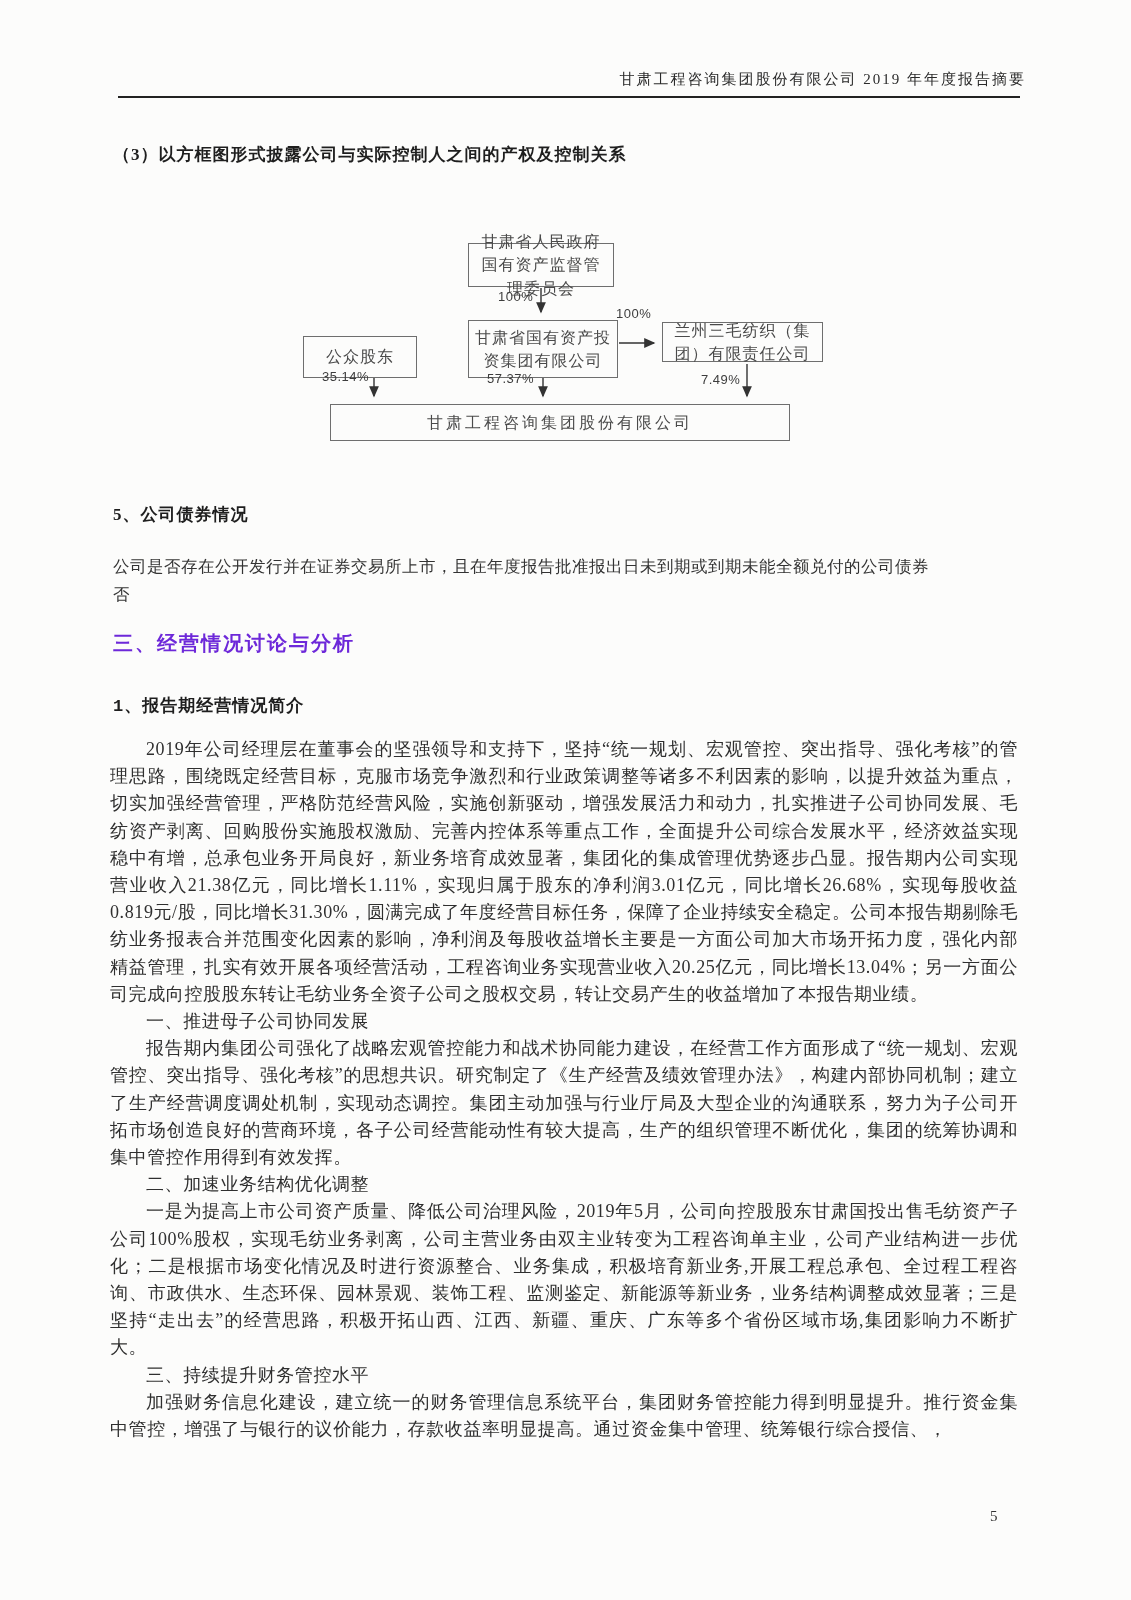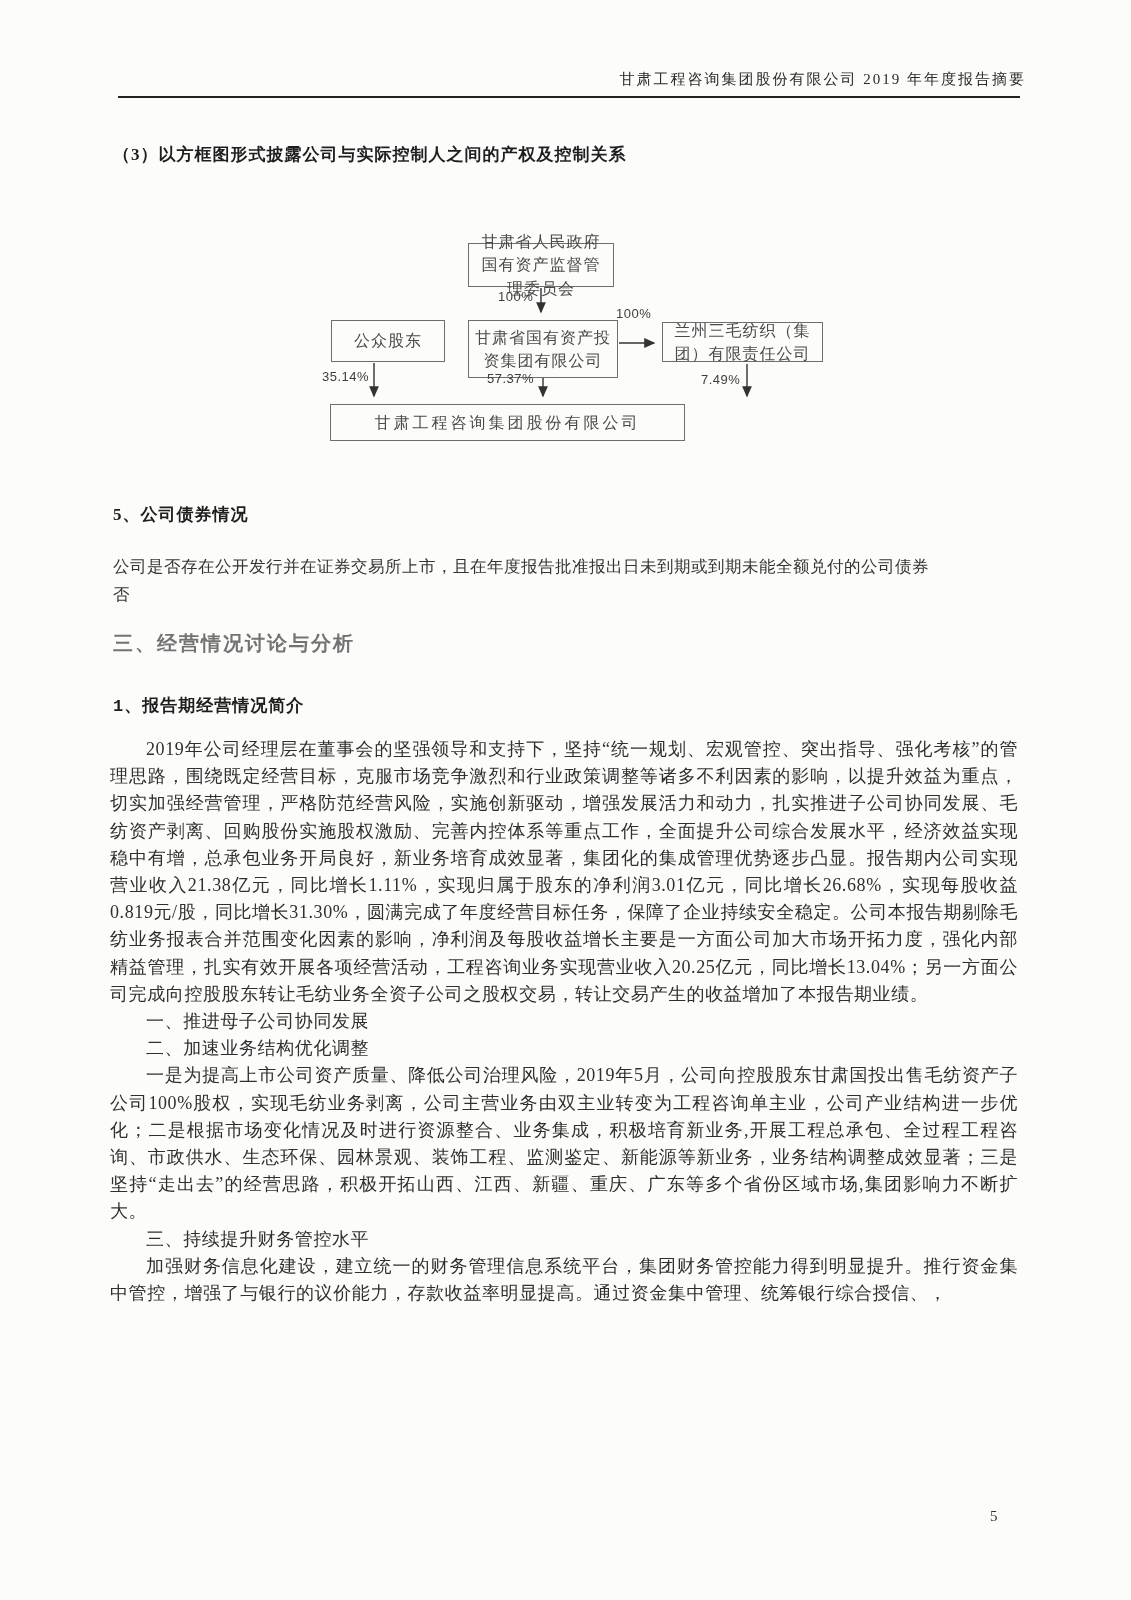--- a/index.html
+++ b/index.html
@@ -20,21 +20,21 @@
   .hdr-rule{
     position:absolute;top:96px;left:118px;width:902px;height:2px;
     background:#222;
   }
   .h-sec{
     position:absolute;left:113px;
     font-weight:bold;font-size:17px;color:#1e1e1e;letter-spacing:1px;
   }
   .h-big{
     position:absolute;left:113px;
-    font-weight:bold;font-size:20px;color:#737373;letter-spacing:2px;
+    font-weight:bold;font-size:20px;color:#6d28d9;letter-spacing:2px;
   }
   .plain{
     position:absolute;left:113px;
     font-size:16.5px;color:#333;letter-spacing:0.5px;
   }
   
   .diagram{position:absolute;inset:0;pointer-events:none;}
   .obox{
     position:absolute;
     border:1px solid #6e6e6e;
@@ -85,45 +85,46 @@
         <line x1="541" y1="288" x2="541" y2="312" marker-end="url(#ah)"></line>
         <line x1="619" y1="343" x2="654" y2="343" marker-end="url(#ah)"></line>
         <line x1="374" y1="363" x2="374" y2="396" marker-end="url(#ah)"></line>
         <line x1="543" y1="364" x2="543" y2="396" marker-end="url(#ah)"></line>
         <line x1="747" y1="364" x2="747" y2="396" marker-end="url(#ah)"></line>
       </g>
     </svg>
 
     <div class="obox" style="left:468px;top:243px;width:146px;height:44px;padding:2px 6px;">甘肃省人民政府国有资产监督管理委员会</div>
 
-    <div class="obox" style="left:303px;top:320px;width:114px;height:42px;margin-left:28px;">公众股东</div>
+    <div class="obox" style="left:303px;top:336px;width:114px;height:42px;">公众股东</div>
 
     <div class="obox" style="left:468px;top:320px;width:150px;height:58px;padding:2px 4px;">甘肃省国有资产投资集团有限公司</div>
 
     <div class="obox" style="left:662px;top:322px;width:161px;height:40px;padding:2px 4px;">兰州三毛纺织（集团）有限责任公司</div>
 
-    <div class="obox" style="left:330px;top:404px;width:355px;height:37px;letter-spacing:3px;">甘肃工程咨询集团股份有限公司</div>
+    <div class="obox" style="left:330px;top:404px;width:460px;height:37px;letter-spacing:3px;">甘肃工程咨询集团股份有限公司</div>
 
     <div class="pct" style="left:498px;top:289px;">100%</div>
     <div class="pct" style="left:616px;top:306px;">100%</div>
     <div class="pct" style="left:322px;top:369px;">35.14%</div>
     <div class="pct" style="left:487px;top:371px;">57.37%</div>
     <div class="pct" style="left:701px;top:372px;">7.49%</div>
   </div>
 
   <div class="h-sec" style="top:503px;">5、公司债券情况</div>
   <div class="plain" style="top:556px;width:910px;">公司是否存在公开发行并在证券交易所上市，且在年度报告批准报出日未到期或到期未能全额兑付的公司债券</div>
   <div class="plain" style="top:584px;">否</div>
 
   <div class="h-big" style="top:630px;">三、经营情况讨论与分析</div>
   <div class="h-sec" style="top:694px;font-family:Liberation Mono, monospace;">1、报告期经营情况简介</div>
 
   <div class="bodytext">
       <p class="bp">2019年公司经理层在董事会的坚强领导和支持下，坚持“统一规划、宏观管控、突出指导、强化考核”的管理思路，围绕既定经营目标，克服市场竞争激烈和行业政策调整等诸多不利因素的影响，以提升效益为重点，切实加强经营管理，严格防范经营风险，实施创新驱动，增强发展活力和动力，扎实推进子公司协同发展、毛纺资产剥离、回购股份实施股权激励、完善内控体系等重点工作，全面提升公司综合发展水平，经济效益实现稳中有增，总承包业务开局良好，新业务培育成效显著，集团化的集成管理优势逐步凸显。报告期内公司实现营业收入21.38亿元，同比增长1.11%，实现归属于股东的净利润3.01亿元，同比增长26.68%，实现每股收益0.819元/股，同比增长31.30%，圆满完成了年度经营目标任务，保障了企业持续安全稳定。公司本报告期剔除毛纺业务报表合并范围变化因素的影响，净利润及每股收益增长主要是一方面公司加大市场开拓力度，强化内部精益管理，扎实有效开展各项经营活动，工程咨询业务实现营业收入20.25亿元，同比增长13.04%；另一方面公司完成向控股股东转让毛纺业务全资子公司之股权交易，转让交易产生的收益增加了本报告期业绩。</p>
       <p class="bp">一、推进母子公司协同发展</p>
+      <p class="bp">报告期内集团公司强化了战略宏观管控能力和战术协同能力建设，在经营工作方面形成了“统一规划、宏观管控、突出指导、强化考核”的思想共识。研究制定了《生产经营及绩效管理办法》，构建内部协同机制；建立了生产经营调度调处机制，实现动态调控。集团主动加强与行业厅局及大型企业的沟通联系，努力为子公司开拓市场创造良好的营商环境，各子公司经营能动性有较大提高，生产的组织管理不断优化，集团的统筹协调和集中管控作用得到有效发挥。</p>
       <p class="bp">二、加速业务结构优化调整</p>
       <p class="bp">一是为提高上市公司资产质量、降低公司治理风险，2019年5月，公司向控股股东甘肃国投出售毛纺资产子公司100%股权，实现毛纺业务剥离，公司主营业务由双主业转变为工程咨询单主业，公司产业结构进一步优化；二是根据市场变化情况及时进行资源整合、业务集成，积极培育新业务,开展工程总承包、全过程工程咨询、市政供水、生态环保、园林景观、装饰工程、监测鉴定、新能源等新业务，业务结构调整成效显著；三是坚持“走出去”的经营思路，积极开拓山西、江西、新疆、重庆、广东等多个省份区域市场,集团影响力不断扩大。</p>
       <p class="bp">三、持续提升财务管控水平</p>
       <p class="bp">加强财务信息化建设，建立统一的财务管理信息系统平台，集团财务管控能力得到明显提升。推行资金集中管控，增强了与银行的议价能力，存款收益率明显提高。通过资金集中管理、统筹银行综合授信、，</p>
     </div>
 
   <div class="pagenum">5</div>
 
 </div>
 

